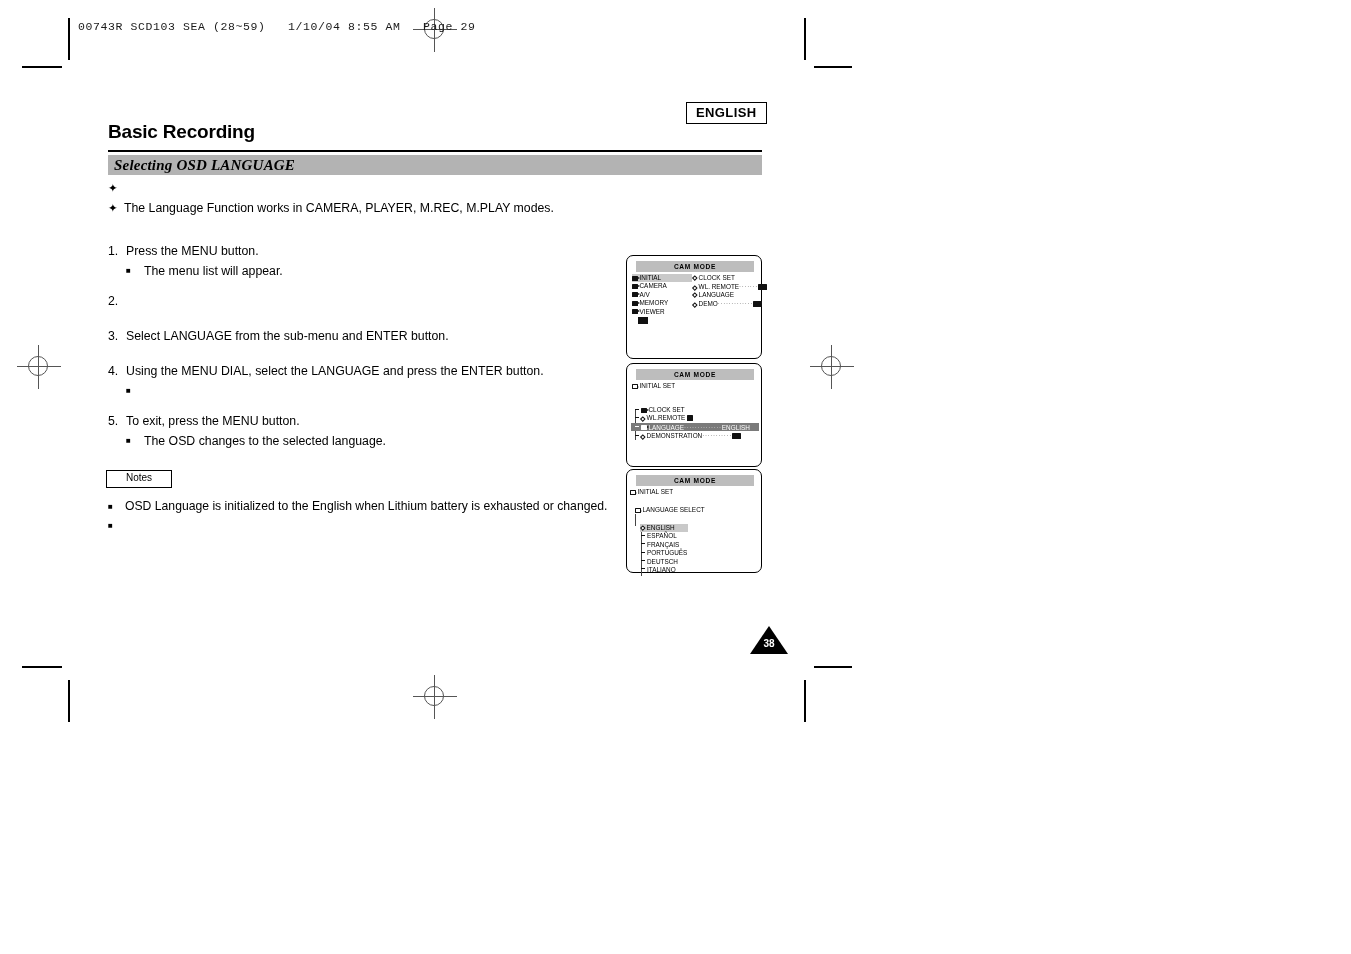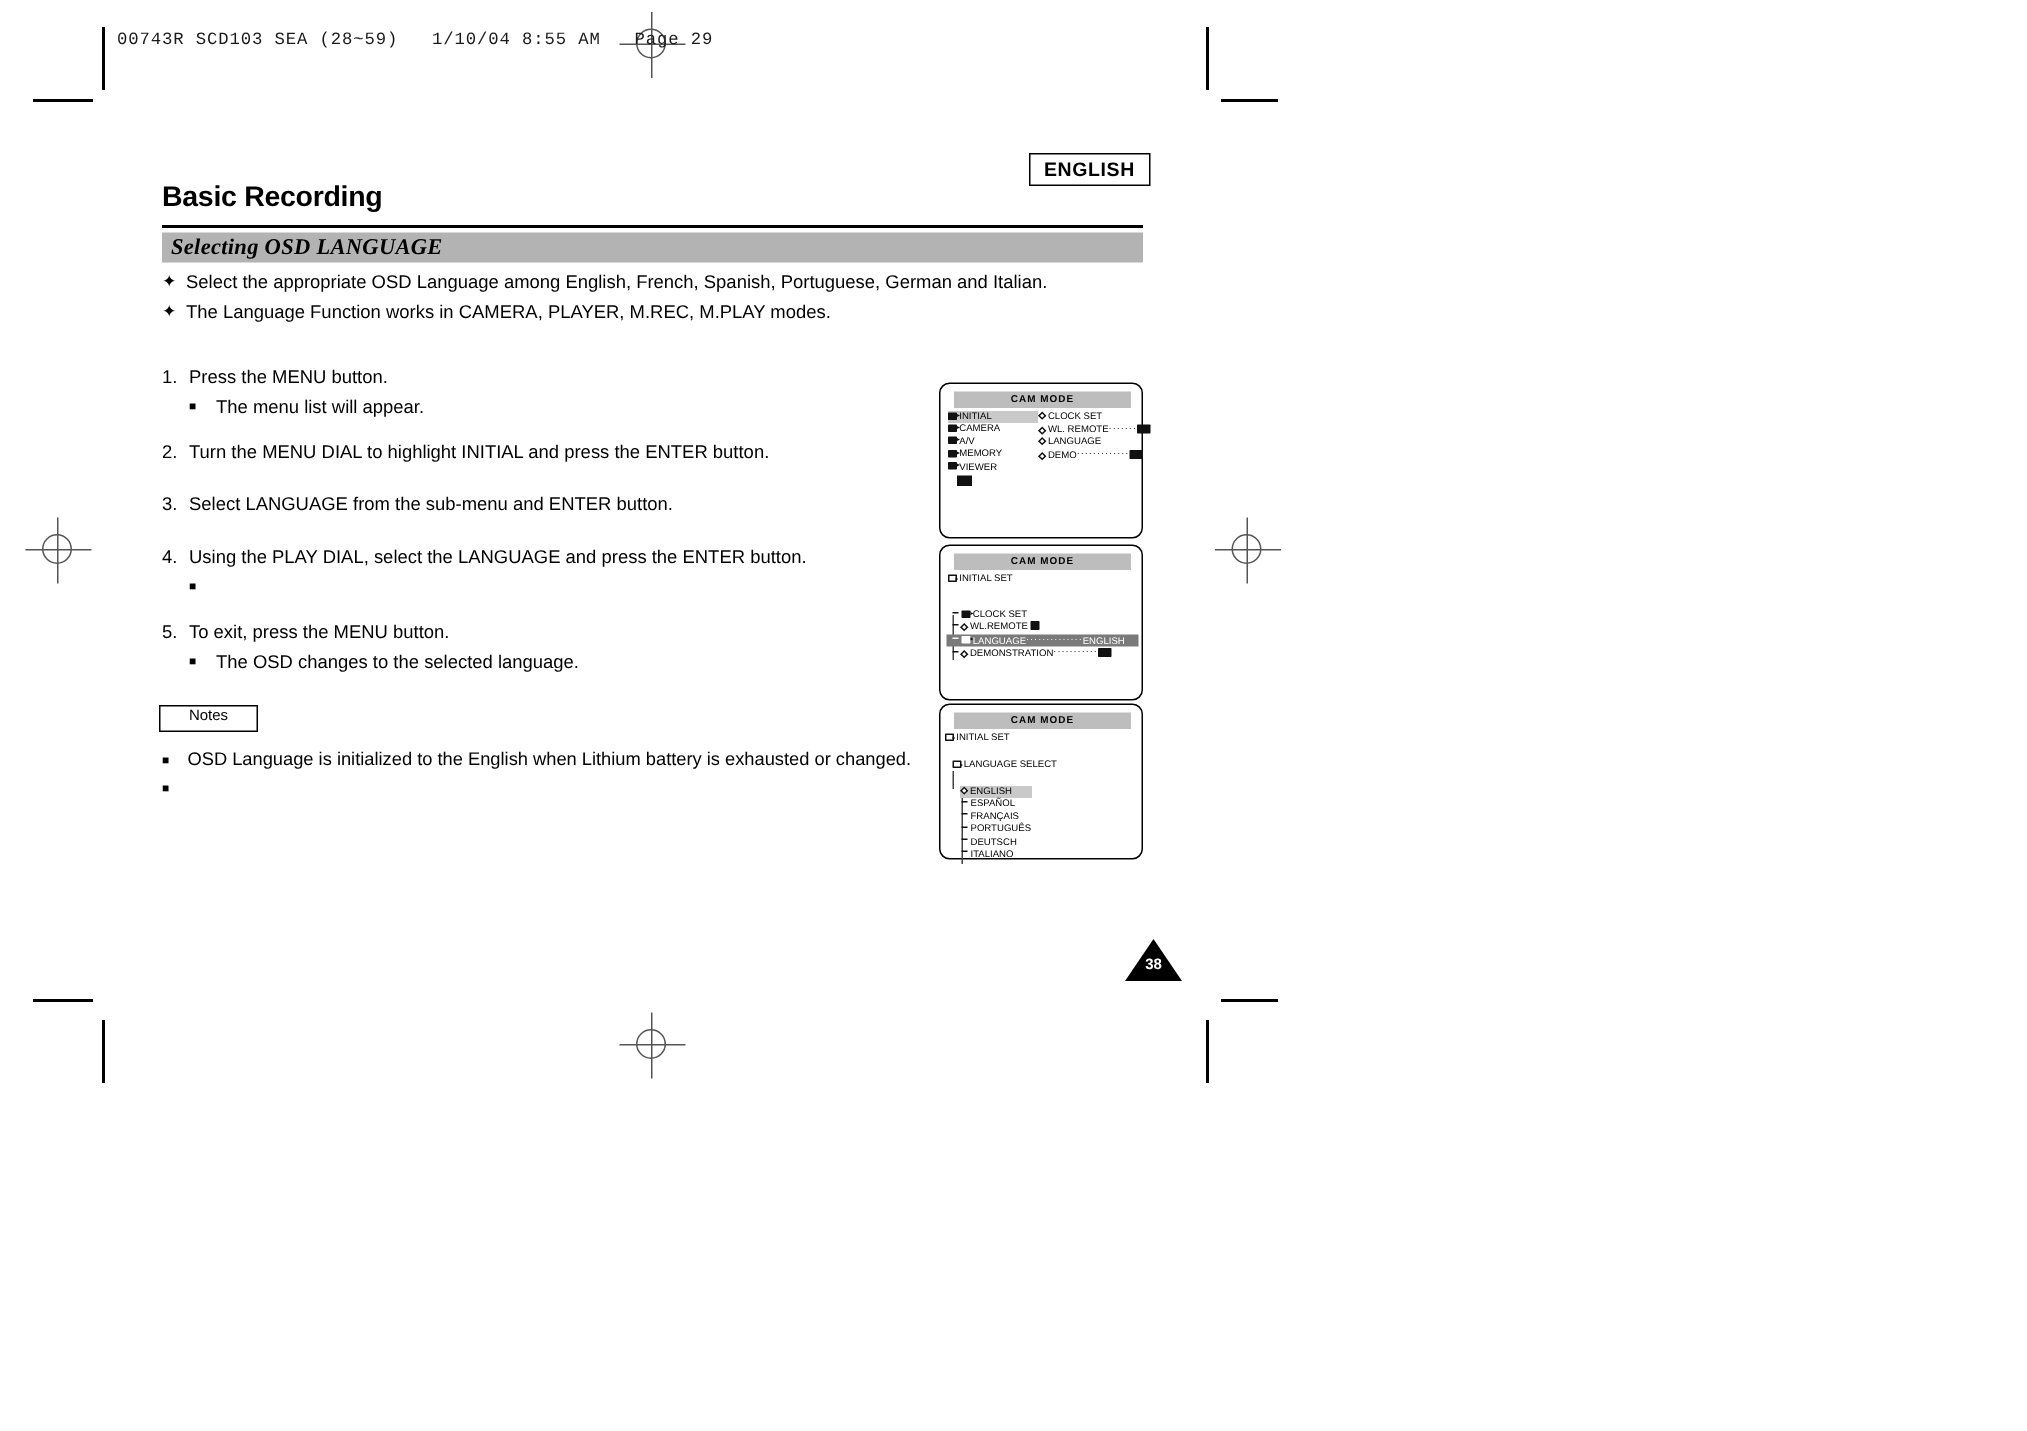--- a/index.html
+++ b/index.html
@@ -337,21 +337,20 @@
   <div class="page-title">Basic Recording</div>
   <div class="title-rule"></div>
 
   <div class="section-bar">
     <div class="sb-text">Selecting OSD LANGUAGE</div>
   </div>
 
   <div class="bullets-top">
     <div class="bullet-row">
       <span class="mark">✦</span>
-      <span>Select the appropriate OSD Language among English, French, Spanish, Portuguese, German and Italian.</span>
     </div>
     <div class="bullet-row">
       <span class="mark">✦</span>
       <span>The Language Function works in CAMERA, PLAYER, M.REC, M.PLAY modes.</span>
     </div>
   </div>
 
   <div class="steps">
     <div class="step">
       <div class="step-main">
@@ -360,35 +359,34 @@
       </div>
       <div class="step-sub">
         <span class="sq">■</span>
         <span>The menu list will appear.</span>
       </div>
     </div>
 
     <div class="step" style="margin-bottom:17px;">
       <div class="step-main">
         <span class="num">2.</span>
-        <span>Turn the MENU DIAL to highlight INITIAL and press the ENTER button.</span>
       </div>
     </div>
 
     <div class="step" style="margin-bottom:17px;">
       <div class="step-main">
         <span class="num">3.</span>
         <span>Select LANGUAGE from the sub-menu and ENTER button.</span>
       </div>
     </div>
 
     <div class="step">
       <div class="step-main">
         <span class="num">4.</span>
-        <span>Using the PLAY DIAL, select the LANGUAGE and press the ENTER button.</span>
+        <span>Using the MENU DIAL, select the LANGUAGE and press the ENTER button.</span>
       </div>
       <div class="step-sub">
         <span class="sq">■</span>
       </div>
     </div>
 
     <div class="step">
       <div class="step-main">
         <span class="num">5.</span>
         <span>To exit, press the MENU button.</span>

